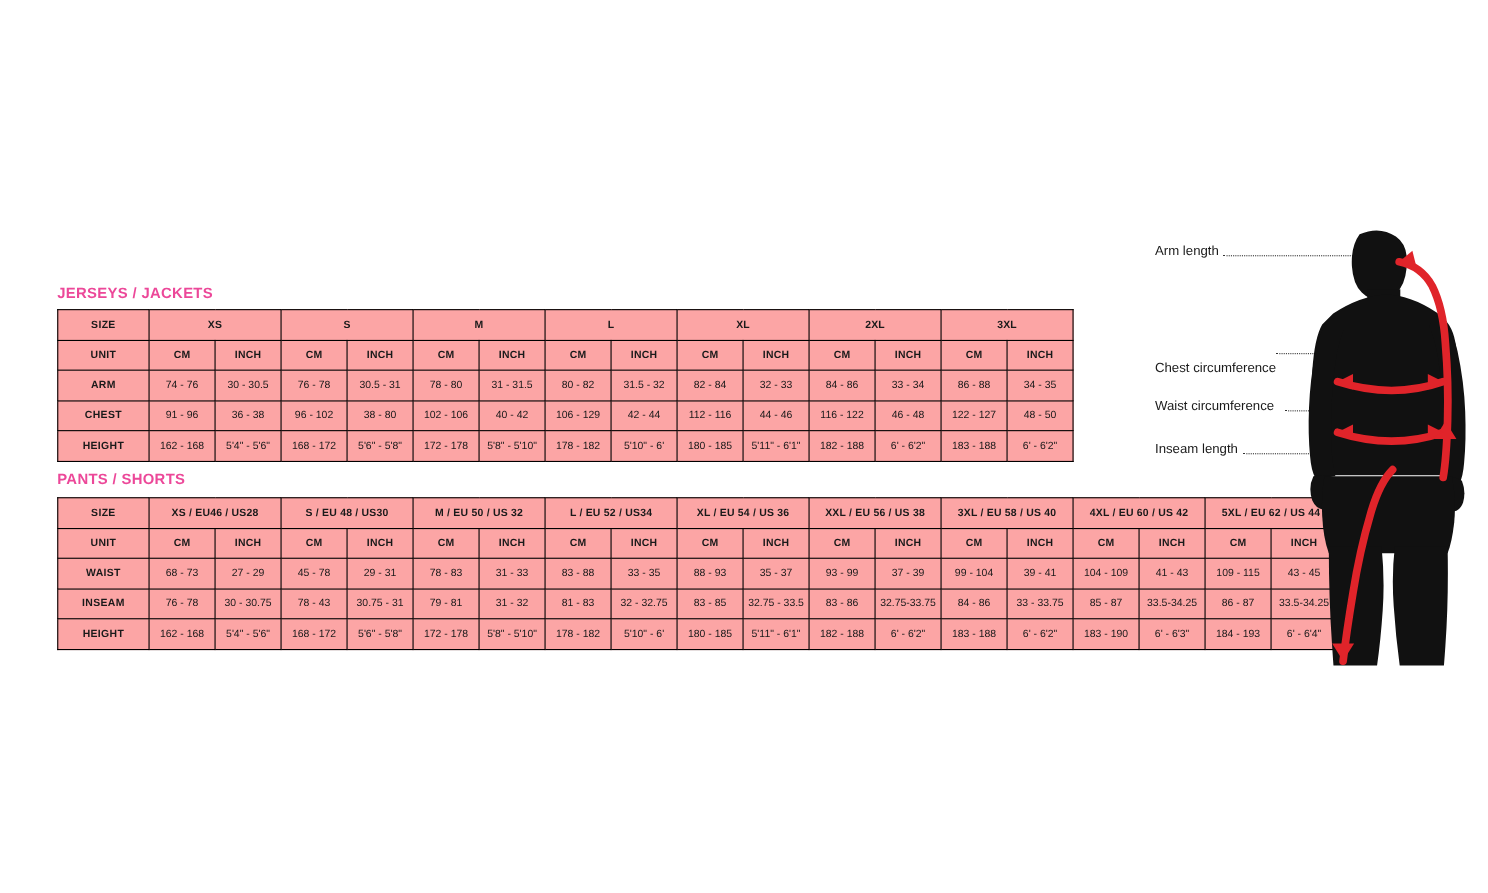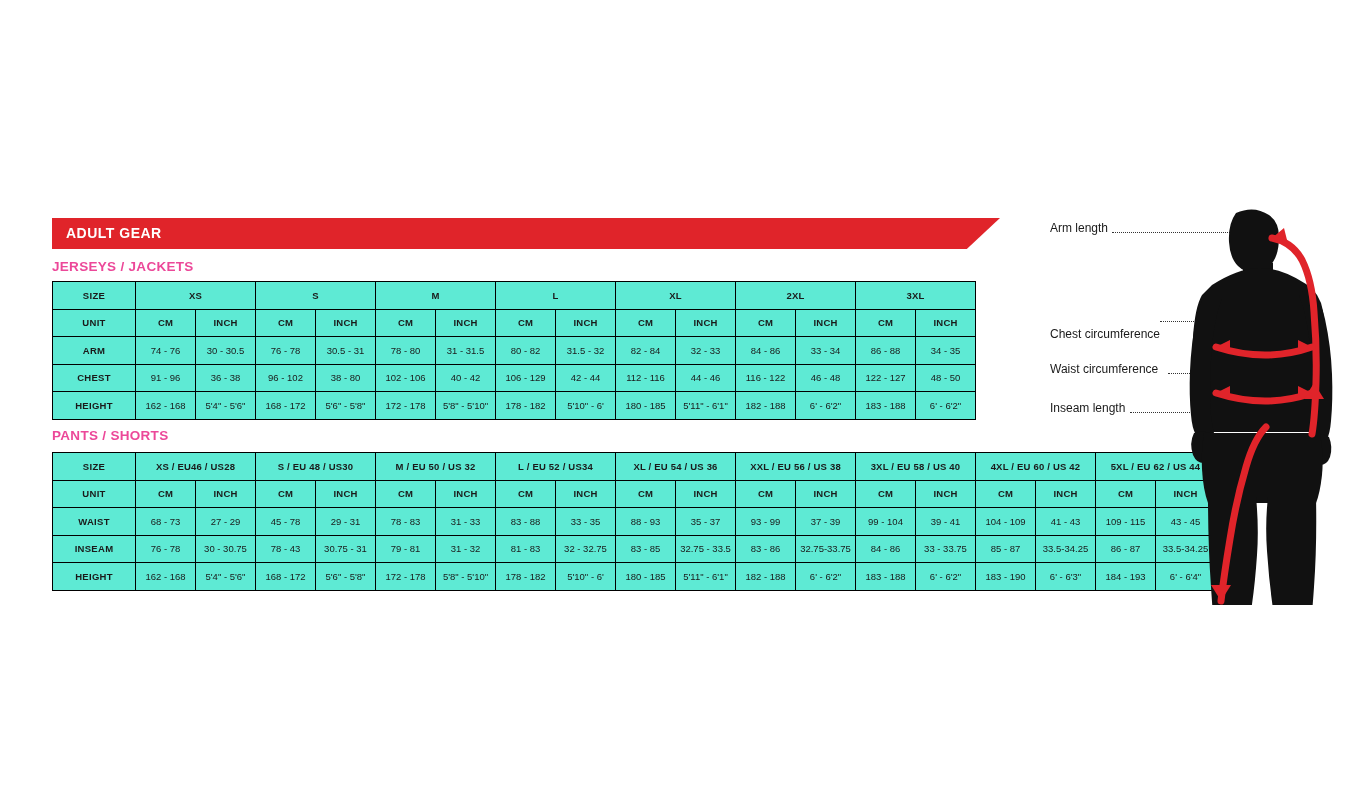--- a/index.html
+++ b/index.html
@@ -11,21 +11,21 @@
   .banner .shape{position:absolute;inset:0;background:#e0242a;
      clip-path:polygon(0 0,100% 0,96.5% 100%,0 100%);}
   .banner .label{position:absolute;left:14px;top:7px;color:#fff;font-size:14px;font-weight:bold;letter-spacing:.5px;}
 
   
   .sec-title{position:absolute;font-size:13.5px;font-weight:bold;letter-spacing:.3px;color:#ec4899;}
   #title-jerseys{left:52px;top:259px;}
   #title-pants{left:52px;top:428px;}
 
   
-  table{position:absolute;border-collapse:collapse;background:#5eead4;}
+  table{position:absolute;border-collapse:collapse;background:#fca5a5;}
   table td{border:1px solid #000;text-align:center;vertical-align:middle;
      font-size:9.5px;color:#1a1a1a;height:26.5px;padding:0 2px;white-space:nowrap;}
   table td.hdr{font-weight:bold;font-size:9.5px;letter-spacing:.2px;}
   table td.rowlabel{font-weight:bold;font-size:9.5px;letter-spacing:.3px;}
 
   #tbl-jerseys{left:52px;top:281px;}
   #tbl-jerseys td.rowlabel{width:78px;}
   #tbl-jerseys td.unitcell{width:55px;}
   #tbl-jerseys td.sizegroup{width:110px;}
 
@@ -45,24 +45,20 @@
   #ld-arm{left:1112px;top:232px;width:160px;}
   #ld-chest{left:1160px;top:321px;width:72px;}
   #ld-waist{left:1168px;top:373px;width:62px;}
   #ld-inseam{left:1130px;top:412px;width:90px;}
 </style>
 </head>
 <body>
 
 <div id="root">
 
-  <div class="banner">
-    <div class="shape"></div>
-    <div class="label">ADULT GEAR</div>
-  </div>
 
   <div class="sec-title" id="title-jerseys">JERSEYS / JACKETS</div>
 
   <table id="tbl-jerseys">
     <tbody>
       <tr>
         <td class="hdr rowlabel">SIZE</td>
         <td class="hdr sizegroup" colspan="2">XS</td>
         <td class="hdr sizegroup" colspan="2">S</td>
         <td class="hdr sizegroup" colspan="2">M</td>

